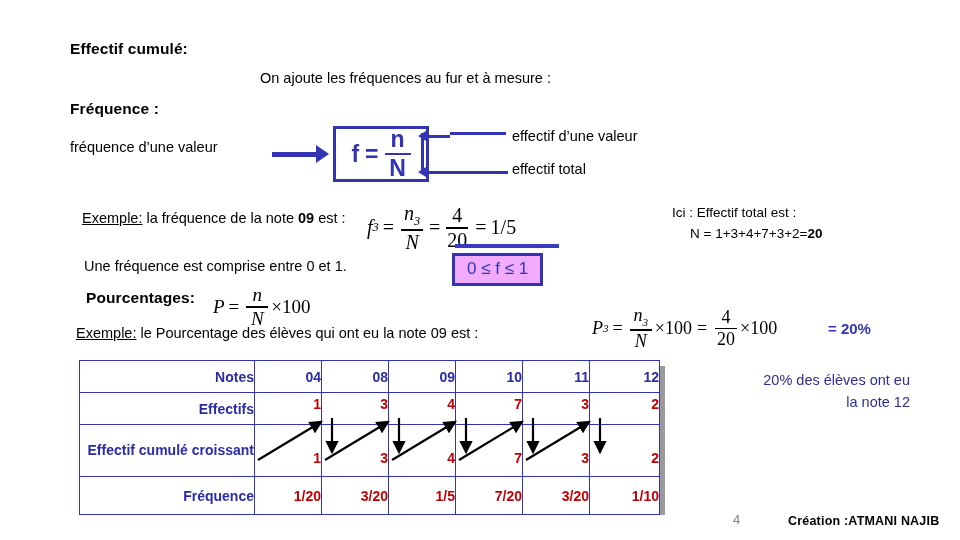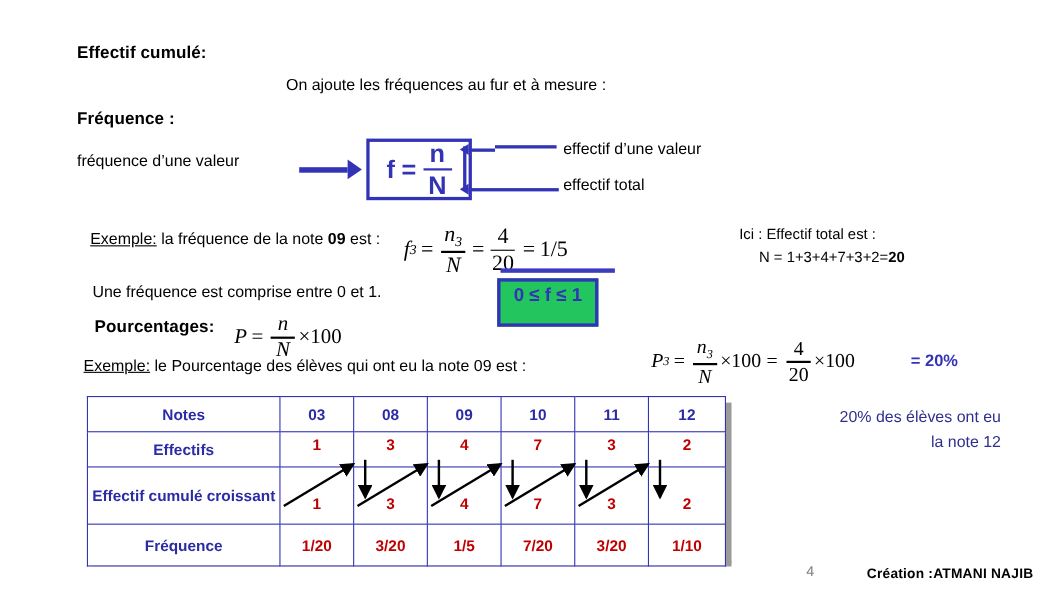--- a/index.html
+++ b/index.html
@@ -36,40 +36,40 @@
   }
   .leader{background:#3333B5;height:3px;}
   .leader-v{background:#3333B5;width:3px;}
   .tick-head{
     width:0;height:0;border-top:5px solid transparent;
     border-bottom:5px solid transparent;border-right:8px solid #3333B5;
   }
 
   
   .ineqbox{
-    border:3px solid #3333B5;background:#22c55e;box-sizing:border-box;
-    padding:3px 12px 15px 12px;color:#3333B5;font-size:17px;font-weight:bold;
+    border:3px solid #3333B5;background:#f0abfc;box-sizing:border-box;
+    padding:3px 12px 4px 12px;color:#3333B5;font-size:17px;font-weight:normal;
     white-space:nowrap;
   }
 
   
   .math{font-family:"Liberation Serif", serif;font-style:italic;color:#000;
     white-space:nowrap;display:inline-flex;align-items:center;}
   .math .up{font-style:normal;}
   .mfrac{display:inline-flex;flex-direction:column;align-items:center;
     vertical-align:middle;line-height:1.05;margin:0 3px;}
   .mfrac .mbar{height:1.6px;background:#000;width:100%;min-width:22px;margin:1px 0;}
   .sub{font-size:.62em;vertical-align:sub;font-style:italic;}
 
   .blue-underline{background:#3b3bbf;height:4px;}
 
   
   .tbl{border-collapse:collapse;table-layout:fixed;background:#fff;}
   .tbl td{
-    border:1.5px solid #3333B5;text-align:center;vertical-align:middle;
+    border:1.5px solid #3333B5;text-align:right;vertical-align:middle;
     font-size:14px;padding:0;
   }
   .hdr-cell{color:#2b2bA6;font-weight:bold;}
   .val-cell{color:#C00000;font-weight:bold;font-size:15px;}
   .tbl-shadow{position:absolute;background:#9a9a9a;}
 
   .note-blue{color:#2f2f8f;font-size:14.5px;text-align:right;line-height:1.35;}
   .pct-blue{color:#3333B5;font-weight:bold;font-size:15px;}
 
   .foot-num{color:#808080;font-size:13px;}
@@ -210,21 +210,21 @@
           <col style="width:67px">
           <col style="width:67px">
         <col style="width:67px">
           <col style="width:67px">
           <col style="width:67px">
           <col style="width:70px">
       </colgroup>
       <tbody id="tbl-body">
           <tr style="height: 32px;">
             <td class="hdr-cell">Notes</td>
-            <td class="hdr-cell">03</td>
+            <td class="hdr-cell">04</td>
             <td class="hdr-cell">08</td>
             <td class="hdr-cell">09</td>
             <td class="hdr-cell">10</td>
             <td class="hdr-cell">11</td>
             <td class="hdr-cell">12</td>
           </tr>
           <tr style="height: 32px;">
             <td class="hdr-cell">Effectifs</td>
             <td class="val-cell" style="vertical-align: top; padding-top: 3px;">1</td>
             <td class="val-cell" style="vertical-align: top; padding-top: 3px;">3</td>

